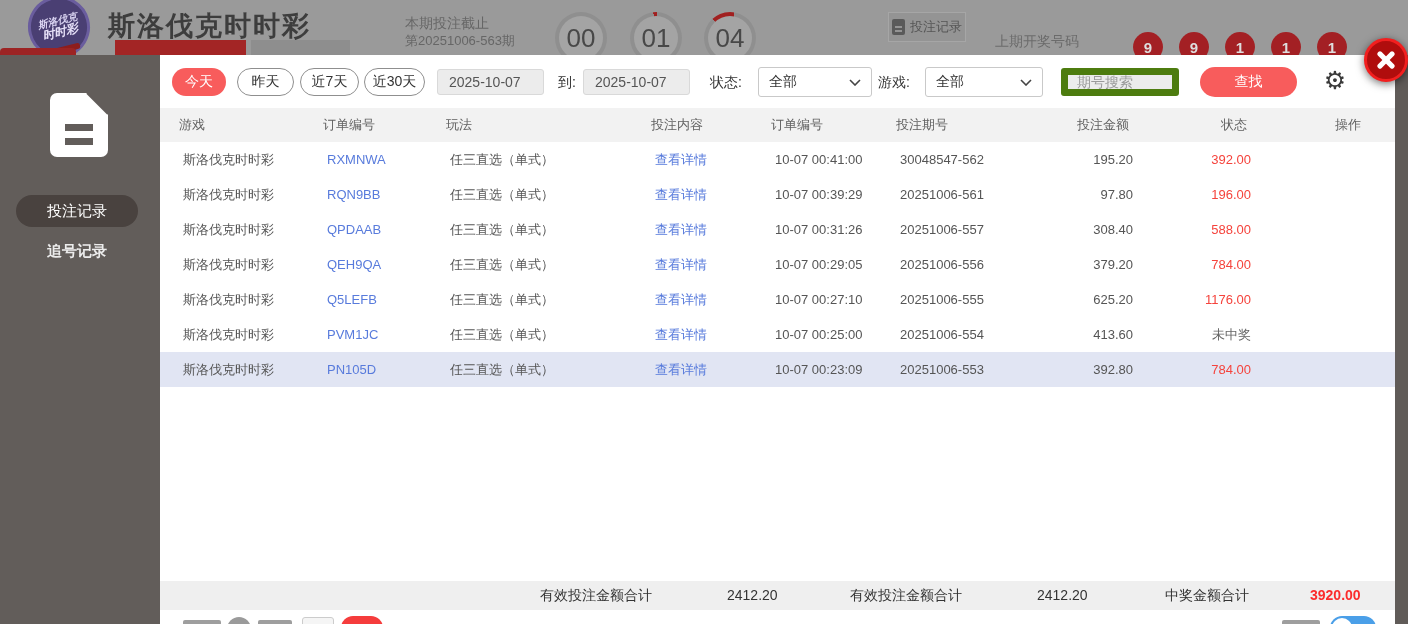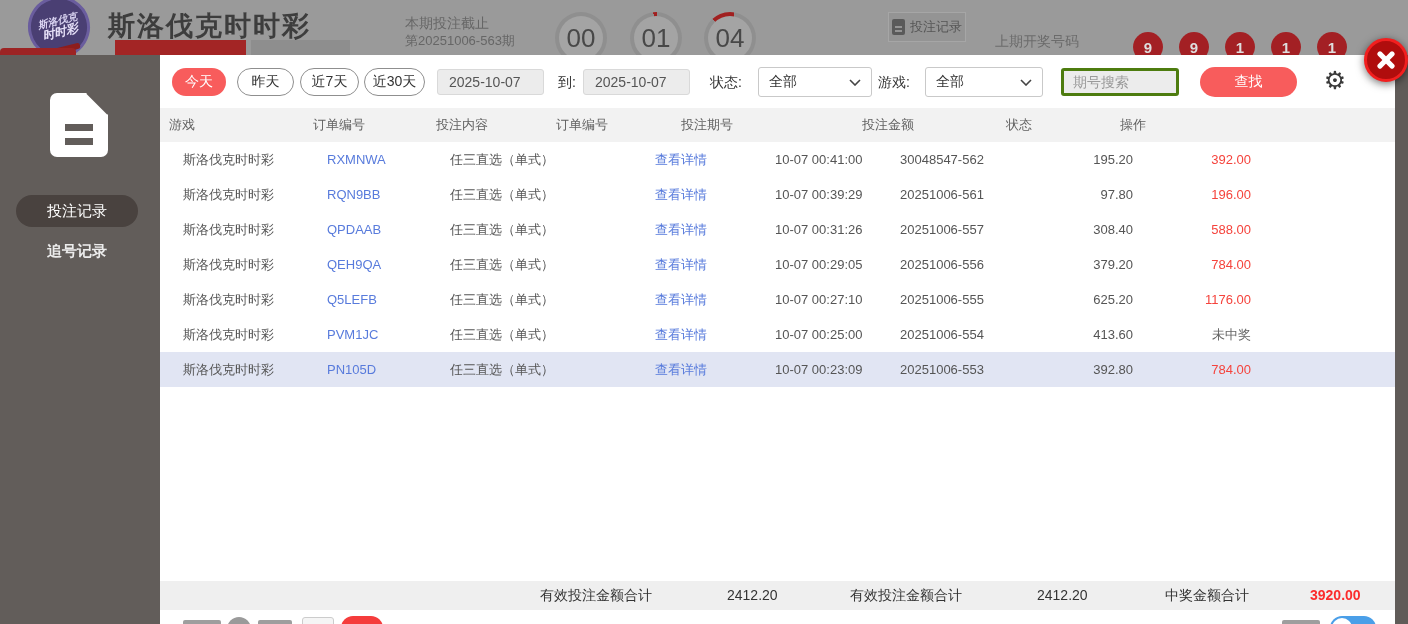--- a/index.html
+++ b/index.html
@@ -48,30 +48,30 @@
   .pill{position:absolute;top:13px;height:28px;border-radius:15px;display:flex;align-items:center;
         justify-content:center;font-size:14px;cursor:pointer;box-sizing:border-box;}
   .pill.on{background:#f85c5c;color:#fff;}
   .pill.off{background:#fff;border:1px solid #8f8f8f;color:#333;}
   .dinput{position:absolute;top:14px;height:26px;background:#ececec;border:1px solid #d9d9d9;border-radius:3px;
           font-size:14px;color:#555;padding:0 11px;box-sizing:border-box;font-family:inherit;}
   .flabel{position:absolute;top:19px;font-size:14px;color:#333;}
   .sel{position:absolute;top:12px;height:30px;background:#fff;border:1px solid #c9c9c9;border-radius:3px;
        display:flex;align-items:center;justify-content:space-between;padding:0 10px;font-size:14px;color:#333;
        box-sizing:border-box;cursor:pointer;}
-  .sinput{position:absolute;top:13px;height:28px;background:#ececec;border:3px solid #4d7c0f;border-radius:3px;
+  .sinput{position:absolute;top:13px;height:28px;background:#ececec;border:7px solid #4d7c0f;border-radius:3px;
           font-size:14px;color:#555;padding:0 9px;box-sizing:border-box;font-family:inherit;}
   .sinput::placeholder{color:#9a9a9a;}
   .find-btn{position:absolute;left:1040px;top:12px;width:97px;height:30px;border-radius:16px;background:#f85c5c;
             color:#fff;font-size:14px;border:none;cursor:pointer;font-family:inherit;}
   .gear{position:absolute;left:1160px;top:10px;width:30px;height:30px;font-size:25px;color:#3a3a3a;
         line-height:30px;text-align:center;cursor:pointer;}
 
   
-  .thead{display:flex;height:34px;background:#f2f2f2;align-items:center;padding-left:9px;
+  .thead{display:flex;height:34px;background:#f2f2f2;align-items:center;padding-left:19px;
          font-size:13px;color:#616161;box-sizing:border-box;}
   .trow{display:flex;height:35px;align-items:center;padding-left:23px;font-size:13px;color:#555;box-sizing:border-box;}
   .trow.hl{background:#e1e5f3;}
   .c1{width:144px;}.c2{width:123px;}.c3{width:205px;}.c4{width:120px;}.c5{width:125px;}
   .c6{width:158px;}.c7{width:75px;text-align:right;}.c8{width:118px;text-align:right;}.c9{width:114px;text-align:right;}
   .lnk{color:#587bdc;cursor:pointer;}
   .status-win{color:#f5433c;}
   .status-lose{color:#666;}
 
   
@@ -187,20 +187,21 @@
         </svg>
       </div>
       <input class="sinput" style="left: 901px; width: 118px;" placeholder="期号搜索">
       <button class="find-btn">查找</button>
       <div class="gear">⚙</div>
     </div>
 
     <div class="thead" id="thead">
         <span class="c1">游戏</span>
         <span class="c2">订单编号</span>
+        <span class="c3">玩法</span>
         <span class="c4">投注内容</span>
         <span class="c5">订单编号</span>
         <span class="c6">投注期号</span>
         <span class="c7">投注金额</span>
         <span class="c8">状态</span>
         <span class="c9">操作</span>
       </div>
     <div id="tbody">
         <div class="trow">
           <span class="c1">斯洛伐克时时彩</span>

